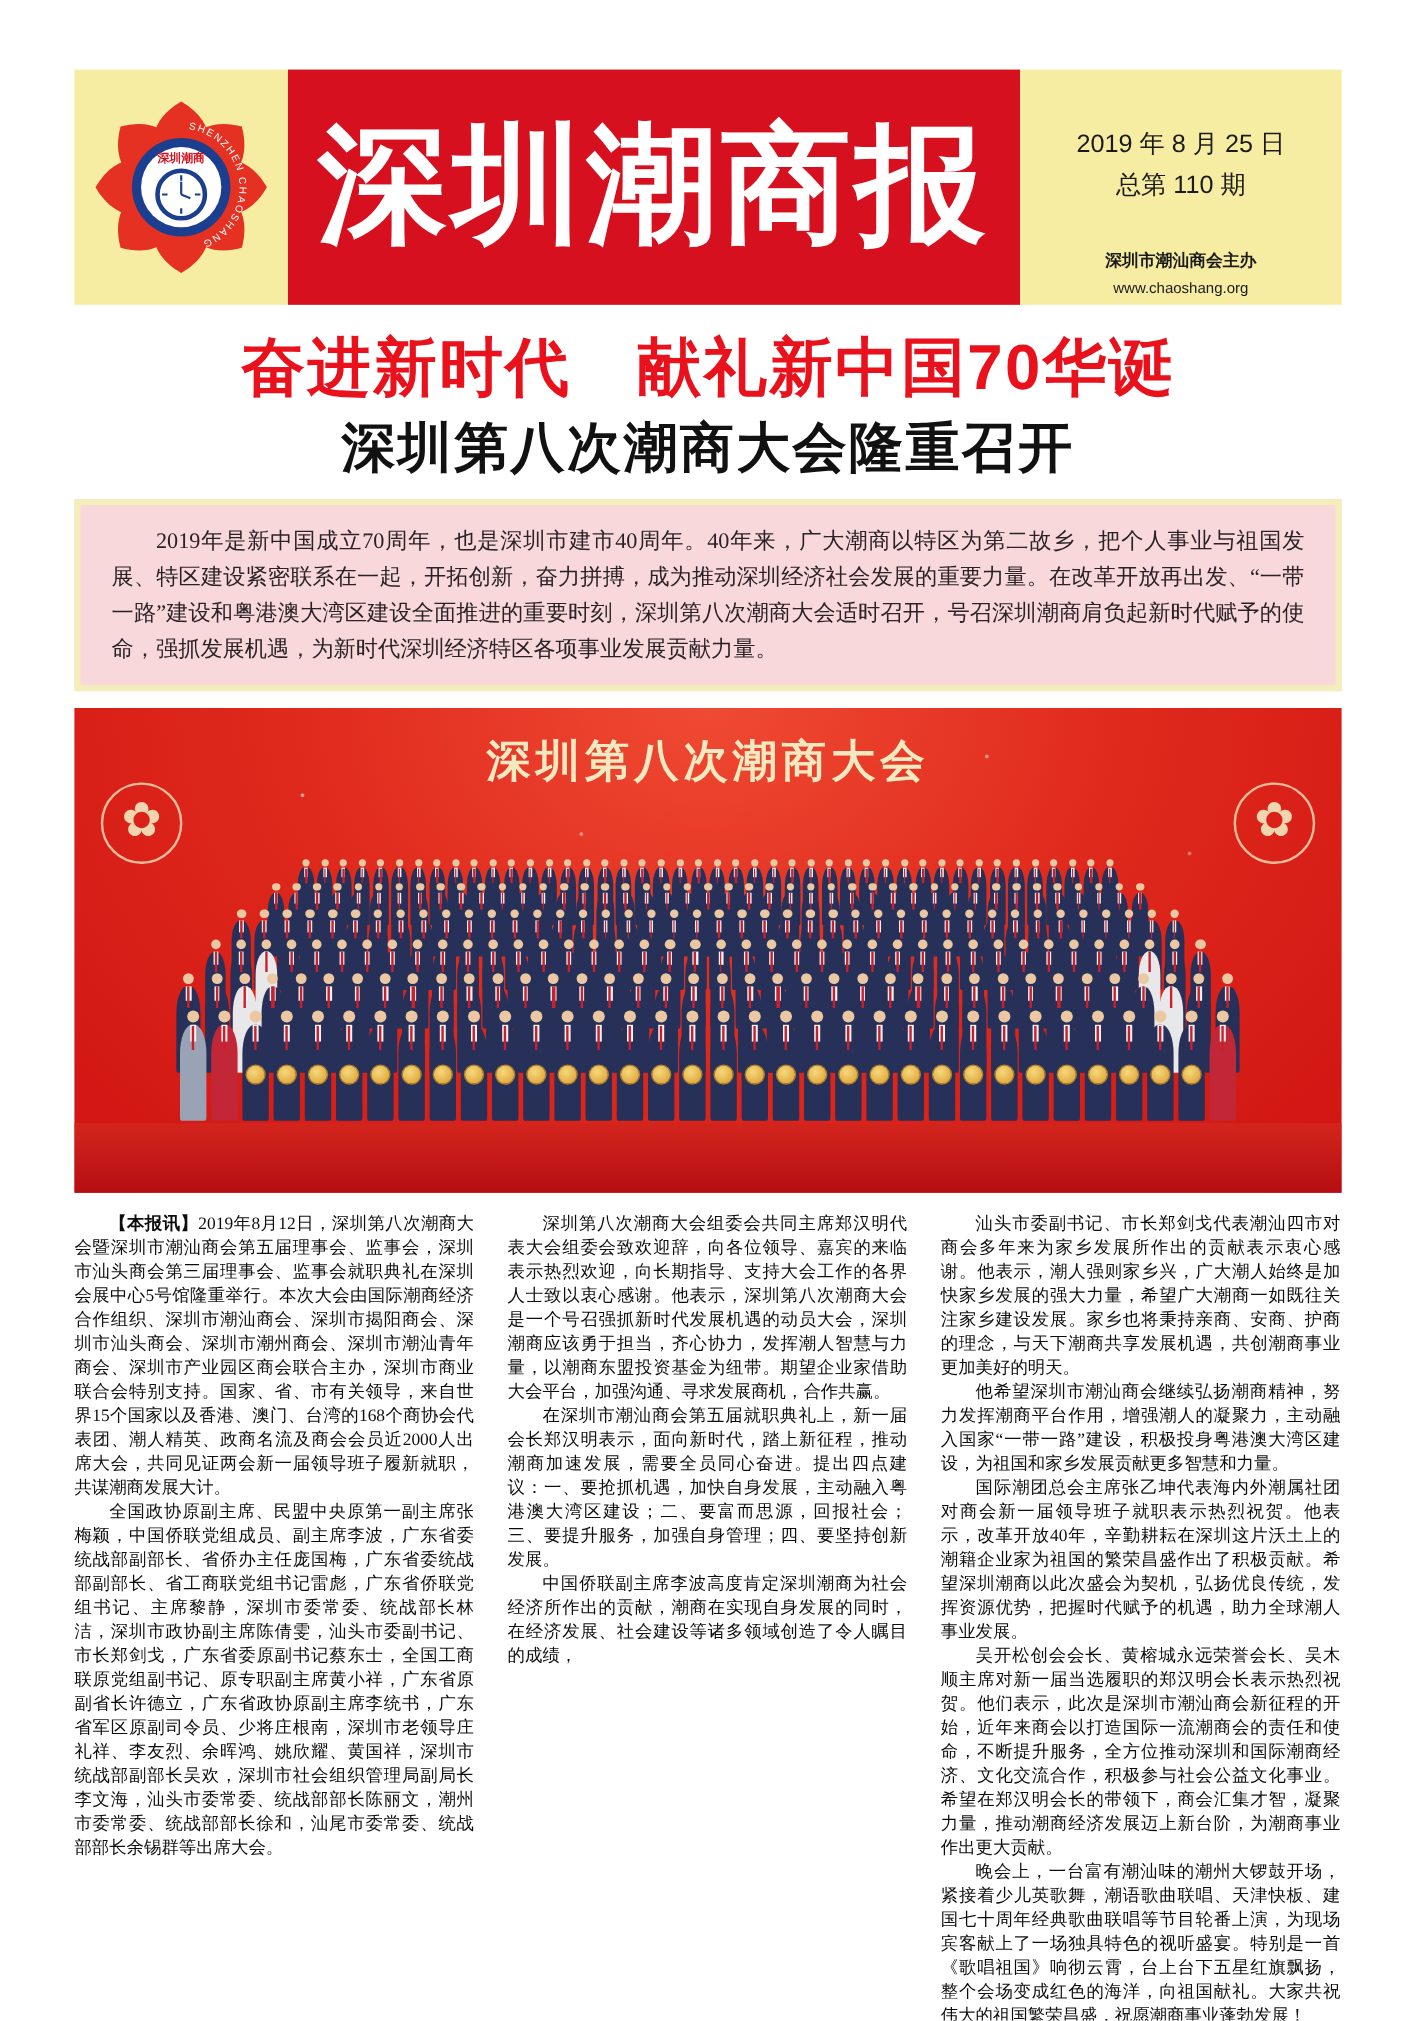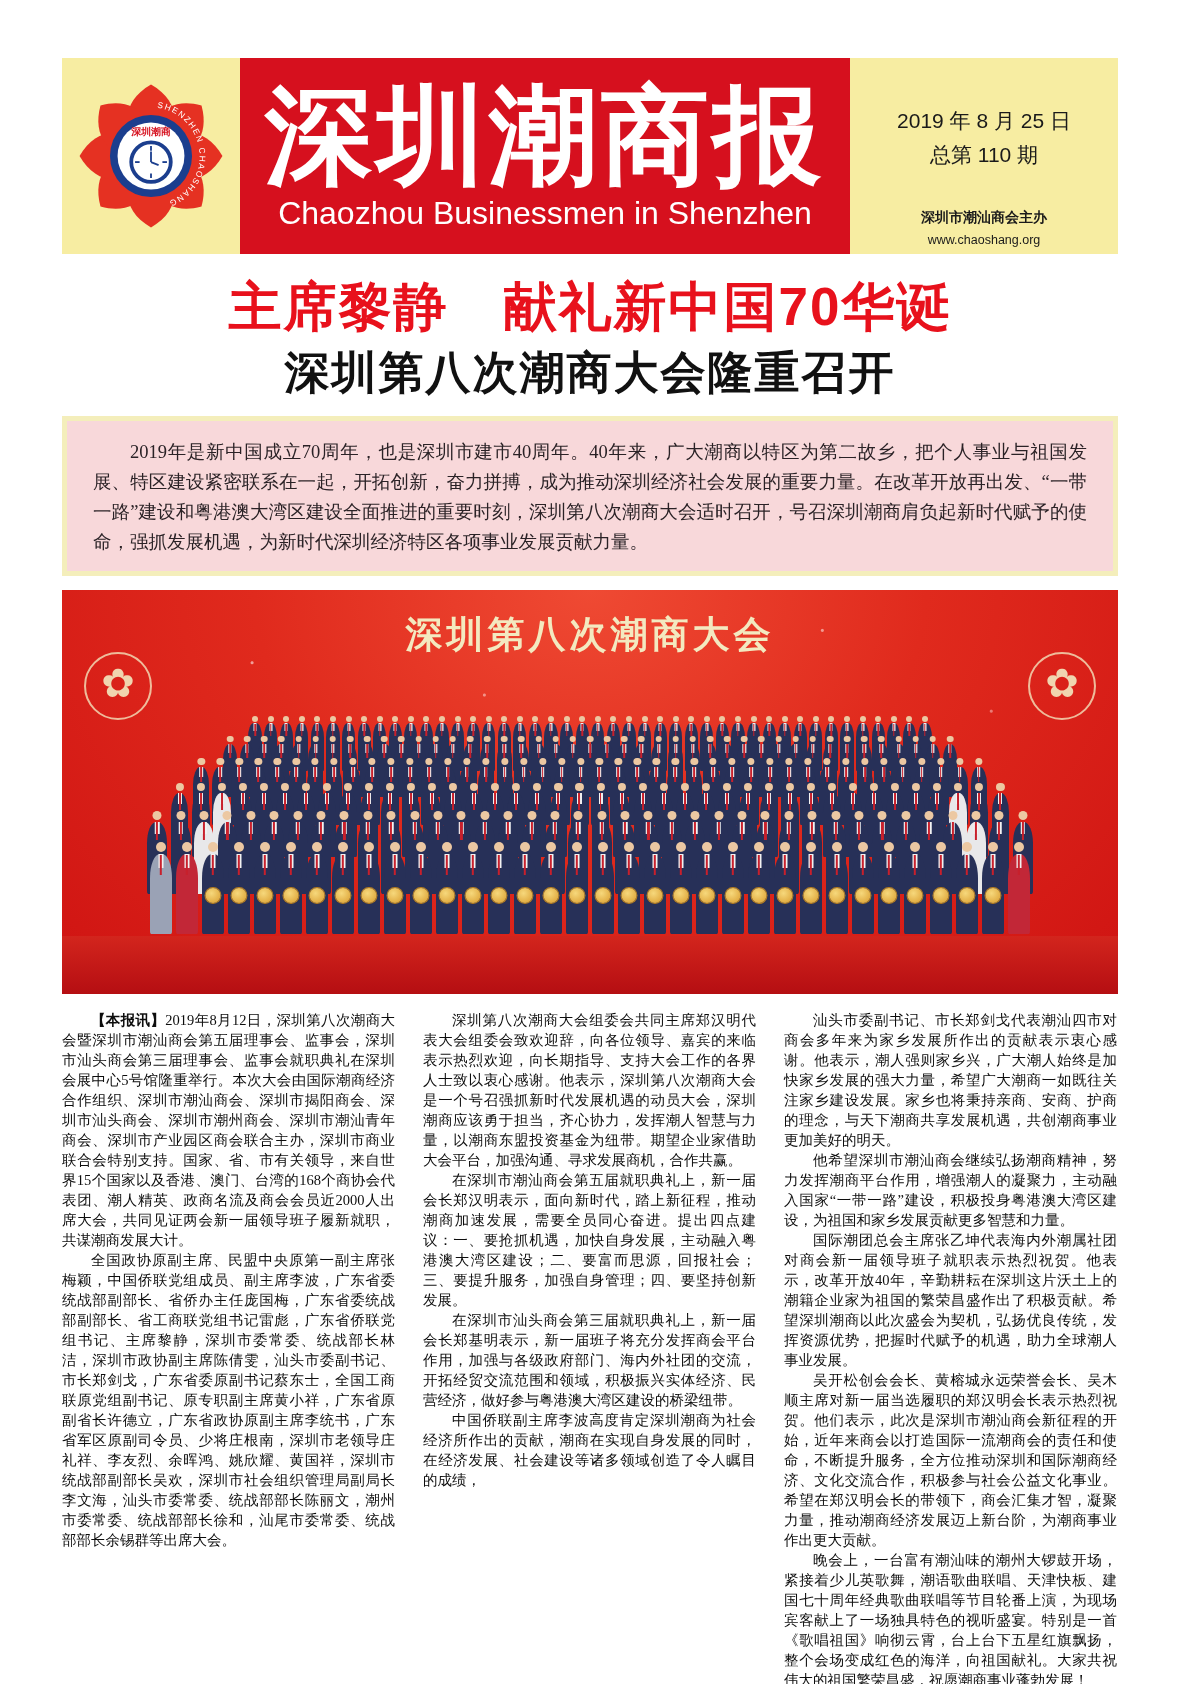--- a/index.html
+++ b/index.html
@@ -191,31 +191,30 @@
             <line x1="100" y1="123" x2="100" y2="129"></line>
             <line x1="79" y1="108" x2="85" y2="108"></line>
             <line x1="115" y1="108" x2="121" y2="108"></line>
             <line x1="100" y1="108" x2="100" y2="94"></line>
             <line x1="100" y1="108" x2="110" y2="112"></line>
           </g>
         </svg>
       </div>
       <div class="masthead-red">
         <div class="paper-title">深圳潮商报</div>
-        <div class="paper-subtitle">Chaozhou Businessmen in Shenzhen</div>
       </div>
       <div class="issue-zone">
         <div class="issue-date">2019 年 8 月 25 日</div>
         <div class="issue-no">总第 110 期</div>
         <div class="issue-org">深圳市潮汕商会主办</div>
         <div class="issue-site">www.chaoshang.org</div>
       </div>
     </div>
 
-    <div class="headline-main">主席黎静　献礼新中国70华诞</div>
+    <div class="headline-main">奋进新时代　献礼新中国70华诞</div>
     <div class="headline-sub">深圳第八次潮商大会隆重召开</div>
 
     <div class="lede">2019年是新中国成立70周年，也是深圳市建市40周年。40年来，广大潮商以特区为第二故乡，把个人事业与祖国发展、特区建设紧密联系在一起，开拓创新，奋力拼搏，成为推动深圳经济社会发展的重要力量。在改革开放再出发、“一带一路”建设和粤港澳大湾区建设全面推进的重要时刻，深圳第八次潮商大会适时召开，号召深圳潮商肩负起新时代赋予的使命，强抓发展机遇，为新时代深圳经济特区各项事业发展贡献力量。</div>
 
     <div class="photo">
       <div class="photo-banner1">深圳第八次潮商大会</div>
       <div class="photo-medallion left">✿</div>
       <div class="photo-medallion right">✿</div>
       <div class="crowd" id="crowd">
           <div class="crowd-row" style="top: 126px; gap: 2.4px; z-index: 1;">
@@ -1712,21 +1711,20 @@
     </div>
 
     <div class="article">
       <div class="col">
           <p class="para"><b>【本报讯】</b>2019年8月12日，深圳第八次潮商大会暨深圳市潮汕商会第五届理事会、监事会，深圳市汕头商会第三届理事会、监事会就职典礼在深圳会展中心5号馆隆重举行。本次大会由国际潮商经济合作组织、深圳市潮汕商会、深圳市揭阳商会、深圳市汕头商会、深圳市潮州商会、深圳市潮汕青年商会、深圳市产业园区商会联合主办，深圳市商业联合会特别支持。国家、省、市有关领导，来自世界15个国家以及香港、澳门、台湾的168个商协会代表团、潮人精英、政商名流及商会会员近2000人出席大会，共同见证两会新一届领导班子履新就职，共谋潮商发展大计。</p>
           <p class="para">全国政协原副主席、民盟中央原第一副主席张梅颖，中国侨联党组成员、副主席李波，广东省委统战部副部长、省侨办主任庞国梅，广东省委统战部副部长、省工商联党组书记雷彪，广东省侨联党组书记、主席黎静，深圳市委常委、统战部长林洁，深圳市政协副主席陈倩雯，汕头市委副书记、市长郑剑戈，广东省委原副书记蔡东士，全国工商联原党组副书记、原专职副主席黄小祥，广东省原副省长许德立，广东省政协原副主席李统书，广东省军区原副司令员、少将庄根南，深圳市老领导庄礼祥、李友烈、余晖鸿、姚欣耀、黄国祥，深圳市统战部副部长吴欢，深圳市社会组织管理局副局长李文海，汕头市委常委、统战部部长陈丽文，潮州市委常委、统战部部长徐和，汕尾市委常委、统战部部长余锡群等出席大会。</p>
         </div>
       <div class="col">
           <p class="para">深圳第八次潮商大会组委会共同主席郑汉明代表大会组委会致欢迎辞，向各位领导、嘉宾的来临表示热烈欢迎，向长期指导、支持大会工作的各界人士致以衷心感谢。他表示，深圳第八次潮商大会是一个号召强抓新时代发展机遇的动员大会，深圳潮商应该勇于担当，齐心协力，发挥潮人智慧与力量，以潮商东盟投资基金为纽带。期望企业家借助大会平台，加强沟通、寻求发展商机，合作共赢。</p>
           <p class="para">在深圳市潮汕商会第五届就职典礼上，新一届会长郑汉明表示，面向新时代，踏上新征程，推动潮商加速发展，需要全员同心奋进。提出四点建议：一、要抢抓机遇，加快自身发展，主动融入粤港澳大湾区建设；二、要富而思源，回报社会；三、要提升服务，加强自身管理；四、要坚持创新发展。</p>
-          <p class="para">在深圳市汕头商会第三届就职典礼上，新一届会长郑基明表示，新一届班子将充分发挥商会平台作用，加强与各级政府部门、海内外社团的交流，开拓经贸交流范围和领域，积极振兴实体经济、民营经济，做好参与粤港澳大湾区建设的桥梁纽带。</p>
           <p class="para">中国侨联副主席李波高度肯定深圳潮商为社会经济所作出的贡献，潮商在实现自身发展的同时，在经济发展、社会建设等诸多领域创造了令人瞩目的成绩，</p>
         </div>
       <div class="col">
           <p class="para">汕头市委副书记、市长郑剑戈代表潮汕四市对商会多年来为家乡发展所作出的贡献表示衷心感谢。他表示，潮人强则家乡兴，广大潮人始终是加快家乡发展的强大力量，希望广大潮商一如既往关注家乡建设发展。家乡也将秉持亲商、安商、护商的理念，与天下潮商共享发展机遇，共创潮商事业更加美好的明天。</p>
           <p class="para">他希望深圳市潮汕商会继续弘扬潮商精神，努力发挥潮商平台作用，增强潮人的凝聚力，主动融入国家“一带一路”建设，积极投身粤港澳大湾区建设，为祖国和家乡发展贡献更多智慧和力量。</p>
           <p class="para">国际潮团总会主席张乙坤代表海内外潮属社团对商会新一届领导班子就职表示热烈祝贺。他表示，改革开放40年，辛勤耕耘在深圳这片沃土上的潮籍企业家为祖国的繁荣昌盛作出了积极贡献。希望深圳潮商以此次盛会为契机，弘扬优良传统，发挥资源优势，把握时代赋予的机遇，助力全球潮人事业发展。</p>
           <p class="para">吴开松创会会长、黄榕城永远荣誉会长、吴木顺主席对新一届当选履职的郑汉明会长表示热烈祝贺。他们表示，此次是深圳市潮汕商会新征程的开始，近年来商会以打造国际一流潮商会的责任和使命，不断提升服务，全方位推动深圳和国际潮商经济、文化交流合作，积极参与社会公益文化事业。希望在郑汉明会长的带领下，商会汇集才智，凝聚力量，推动潮商经济发展迈上新台阶，为潮商事业作出更大贡献。</p>
           <p class="para">晚会上，一台富有潮汕味的潮州大锣鼓开场，紧接着少儿英歌舞，潮语歌曲联唱、天津快板、建国七十周年经典歌曲联唱等节目轮番上演，为现场宾客献上了一场独具特色的视听盛宴。特别是一首《歌唱祖国》响彻云霄，台上台下五星红旗飘扬，整个会场变成红色的海洋，向祖国献礼。大家共祝伟大的祖国繁荣昌盛，祝愿潮商事业蓬勃发展！</p>
         </div>
     </div>

